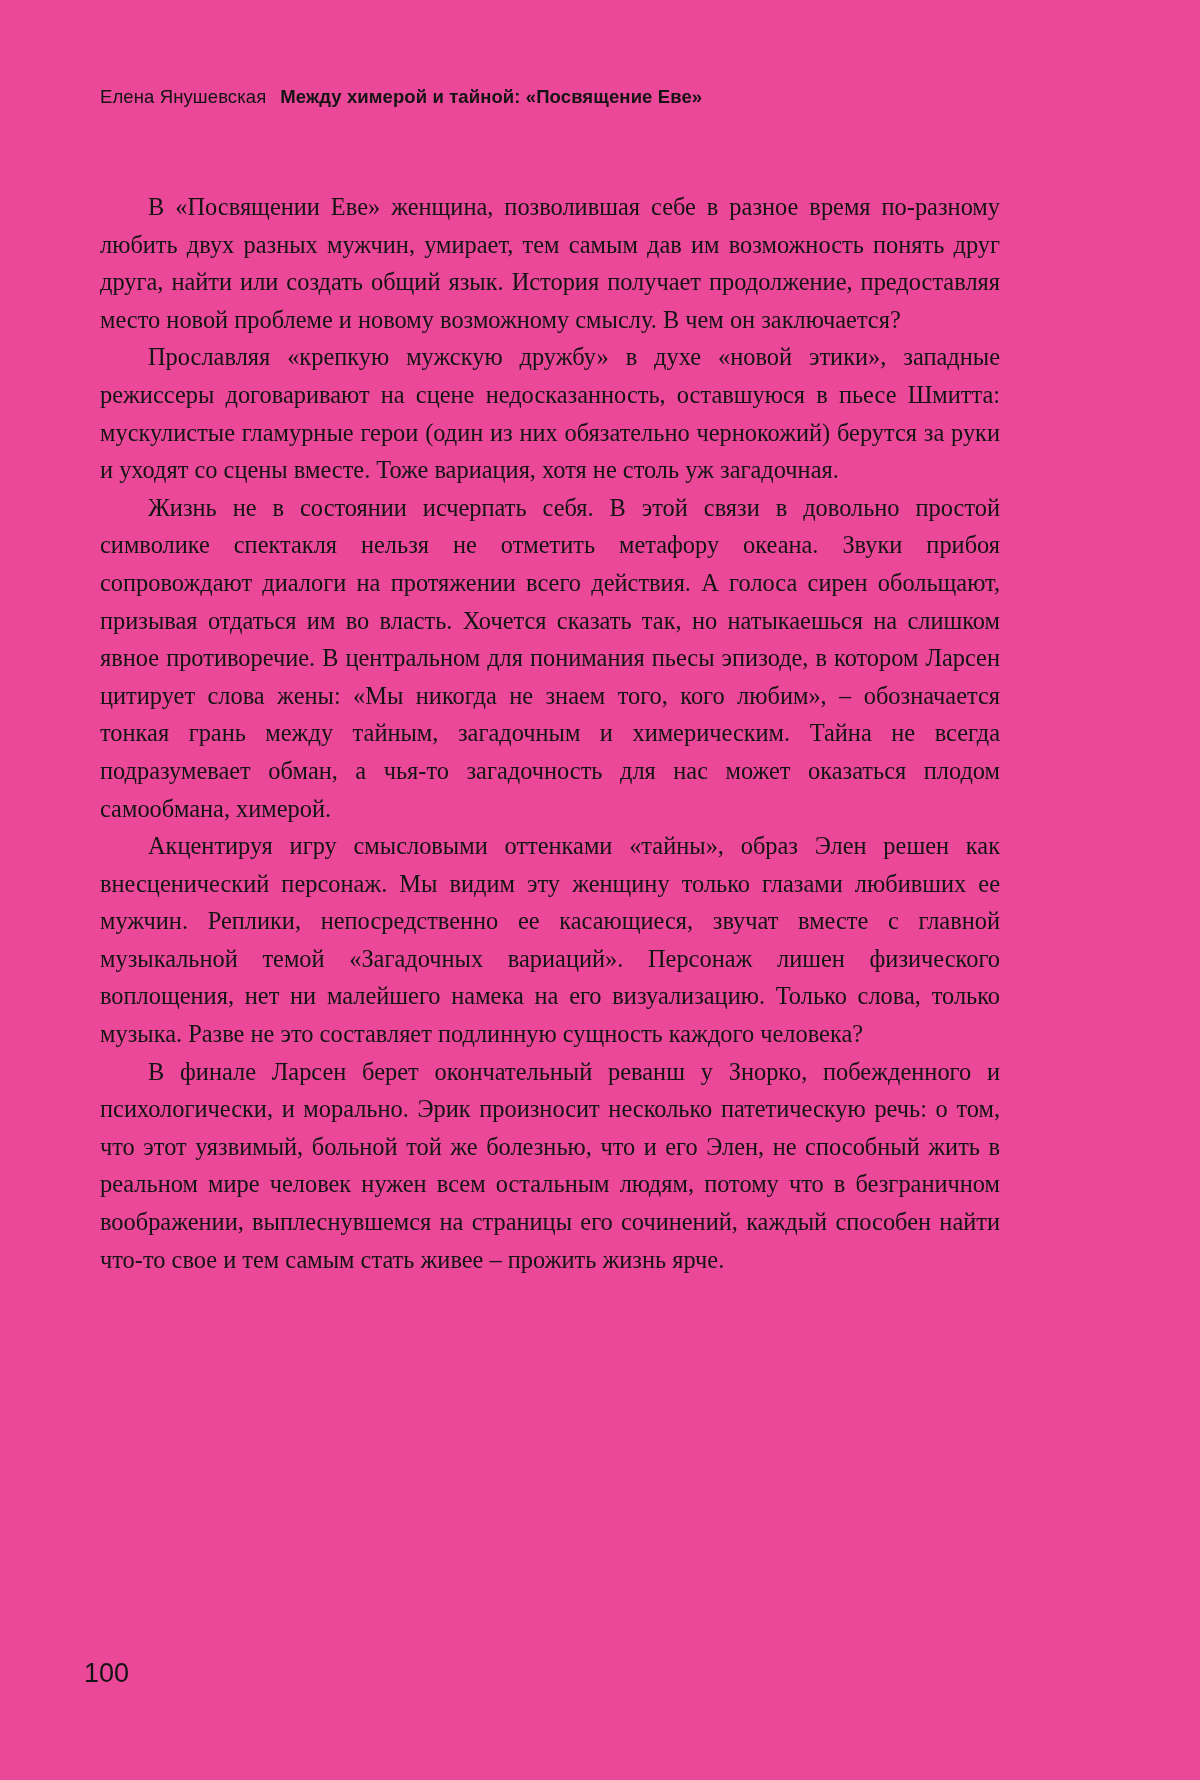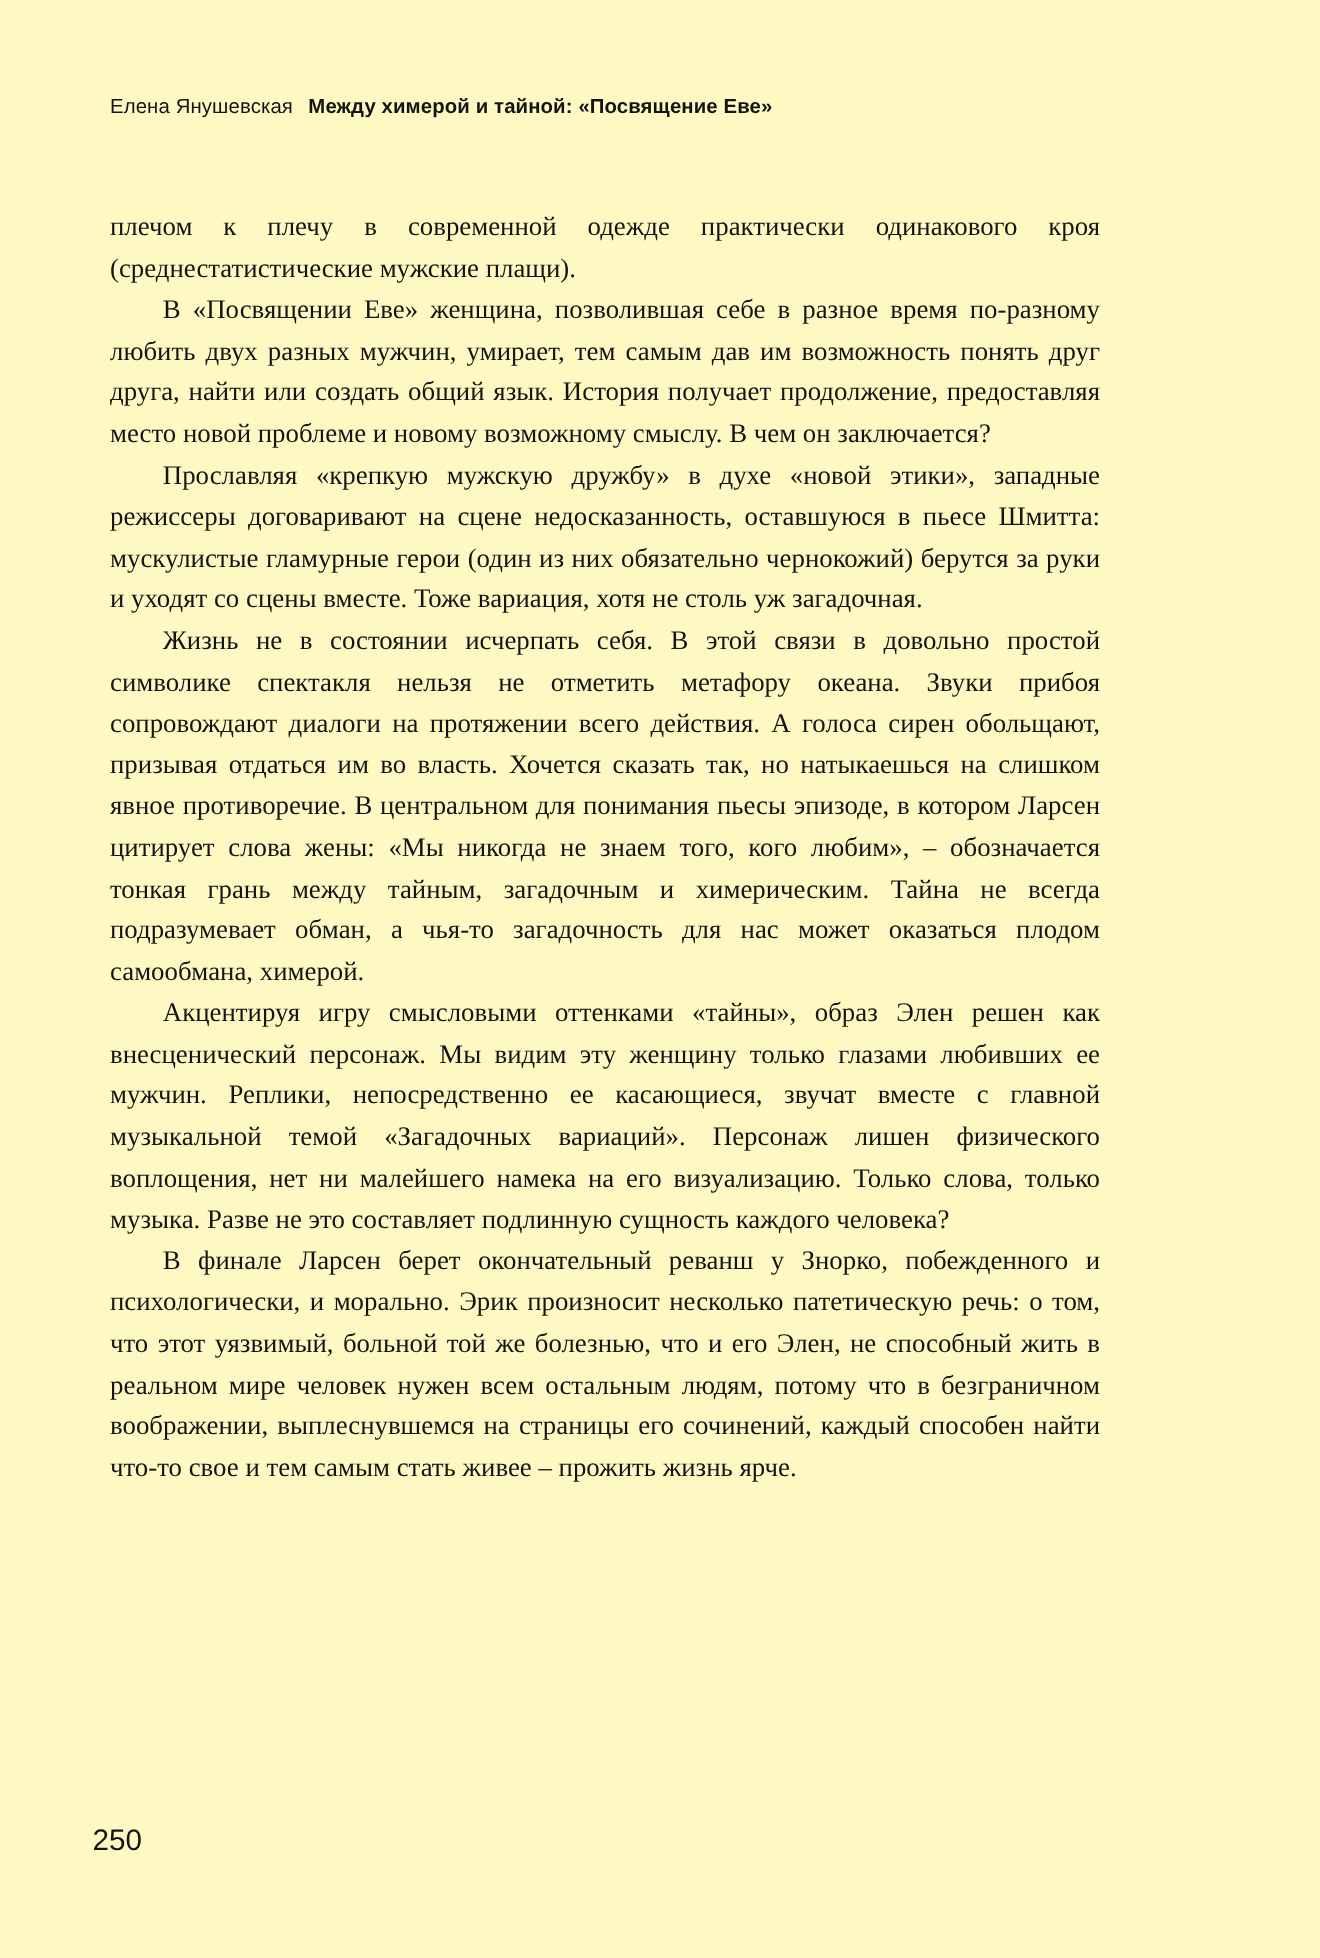--- a/index.html
+++ b/index.html
@@ -14,21 +14,21 @@
     color: #141414;
     position: relative;
     overflow: hidden;
   }
   .page {
     position: absolute;
     left: 0;
     top: 0;
     width: 1200px;
     height: 1780px;
-    background: #fef9c3;
+    background: #ec4899;
   }
   .running-head {
     position: absolute;
     left: 100px;
     top: 86px;
     width: 1000px;
     font-size: 19.5px;
     letter-spacing: 0.1px;
     white-space: nowrap;
   }
@@ -72,23 +72,22 @@
 </head>
 <body>
 
 <div class="page">
 
   <div class="running-head">
     <span class="author">Елена Янушевская</span><span class="title">Между химерой и тайной: «Посвящение Еве»</span>
   </div>
 
   <div class="text-block">
-    <p>плечом к плечу в современной одежде практически одинакового кроя (среднестатистические мужские плащи).</p>
     <p class="indent">В «Посвящении Еве» женщина, позволившая себе в разное время по-разному любить двух разных мужчин, умирает, тем самым дав им возможность понять друг друга, найти или создать общий язык. История получает продолжение, предоставляя место новой проблеме и новому возможному смыслу. В чем он заключается?</p>
     <p class="indent">Прославляя «крепкую мужскую дружбу» в духе «новой этики», западные режиссеры договаривают на сцене недосказанность, оставшуюся в пьесе Шмитта: мускулистые гламурные герои (один из них обязательно чернокожий) берутся за руки и уходят со сцены вместе. Тоже вариация, хотя не столь уж загадочная.</p>
     <p class="indent">Жизнь не в состоянии исчерпать себя. В этой связи в довольно простой символике спектакля нельзя не отметить метафору океана. Звуки прибоя сопровождают диалоги на протяжении всего действия. А голоса сирен обольщают, призывая отдаться им во власть. Хочется сказать так, но натыкаешься на слишком явное противоречие. В центральном для понимания пьесы эпизоде, в котором Ларсен цитирует слова жены: «Мы никогда не знаем того, кого любим», – обозначается тонкая грань между тайным, загадочным и химерическим. Тайна не всегда подразумевает обман, а чья-то загадочность для нас может оказаться плодом самообмана, химерой.</p>
     <p class="indent">Акцентируя игру смысловыми оттенками «тайны», образ Элен решен как внесценический персонаж. Мы видим эту женщину только глазами любивших ее мужчин. Реплики, непосредственно ее касающиеся, звучат вместе с главной музыкальной темой «Загадочных вариаций». Персонаж лишен физического воплощения, нет ни малейшего намека на его визуализацию. Только слова, только музыка. Разве не это составляет подлинную сущность каждого человека?</p>
     <p class="indent">В финале Ларсен берет окончательный реванш у Знорко, побежденного и психологически, и морально. Эрик произносит несколько патетическую речь: о том, что этот уязвимый, больной той же болезнью, что и его Элен, не способный жить в реальном мире человек нужен всем остальным людям, потому что в безграничном воображении, выплеснувшемся на страницы его сочинений, каждый способен найти что-то свое и тем самым стать живее – прожить жизнь ярче.</p>
   </div>
 
-  <div class="folio">250</div>
+  <div class="folio">100</div>
 
 </div>
 
 </body></html>

